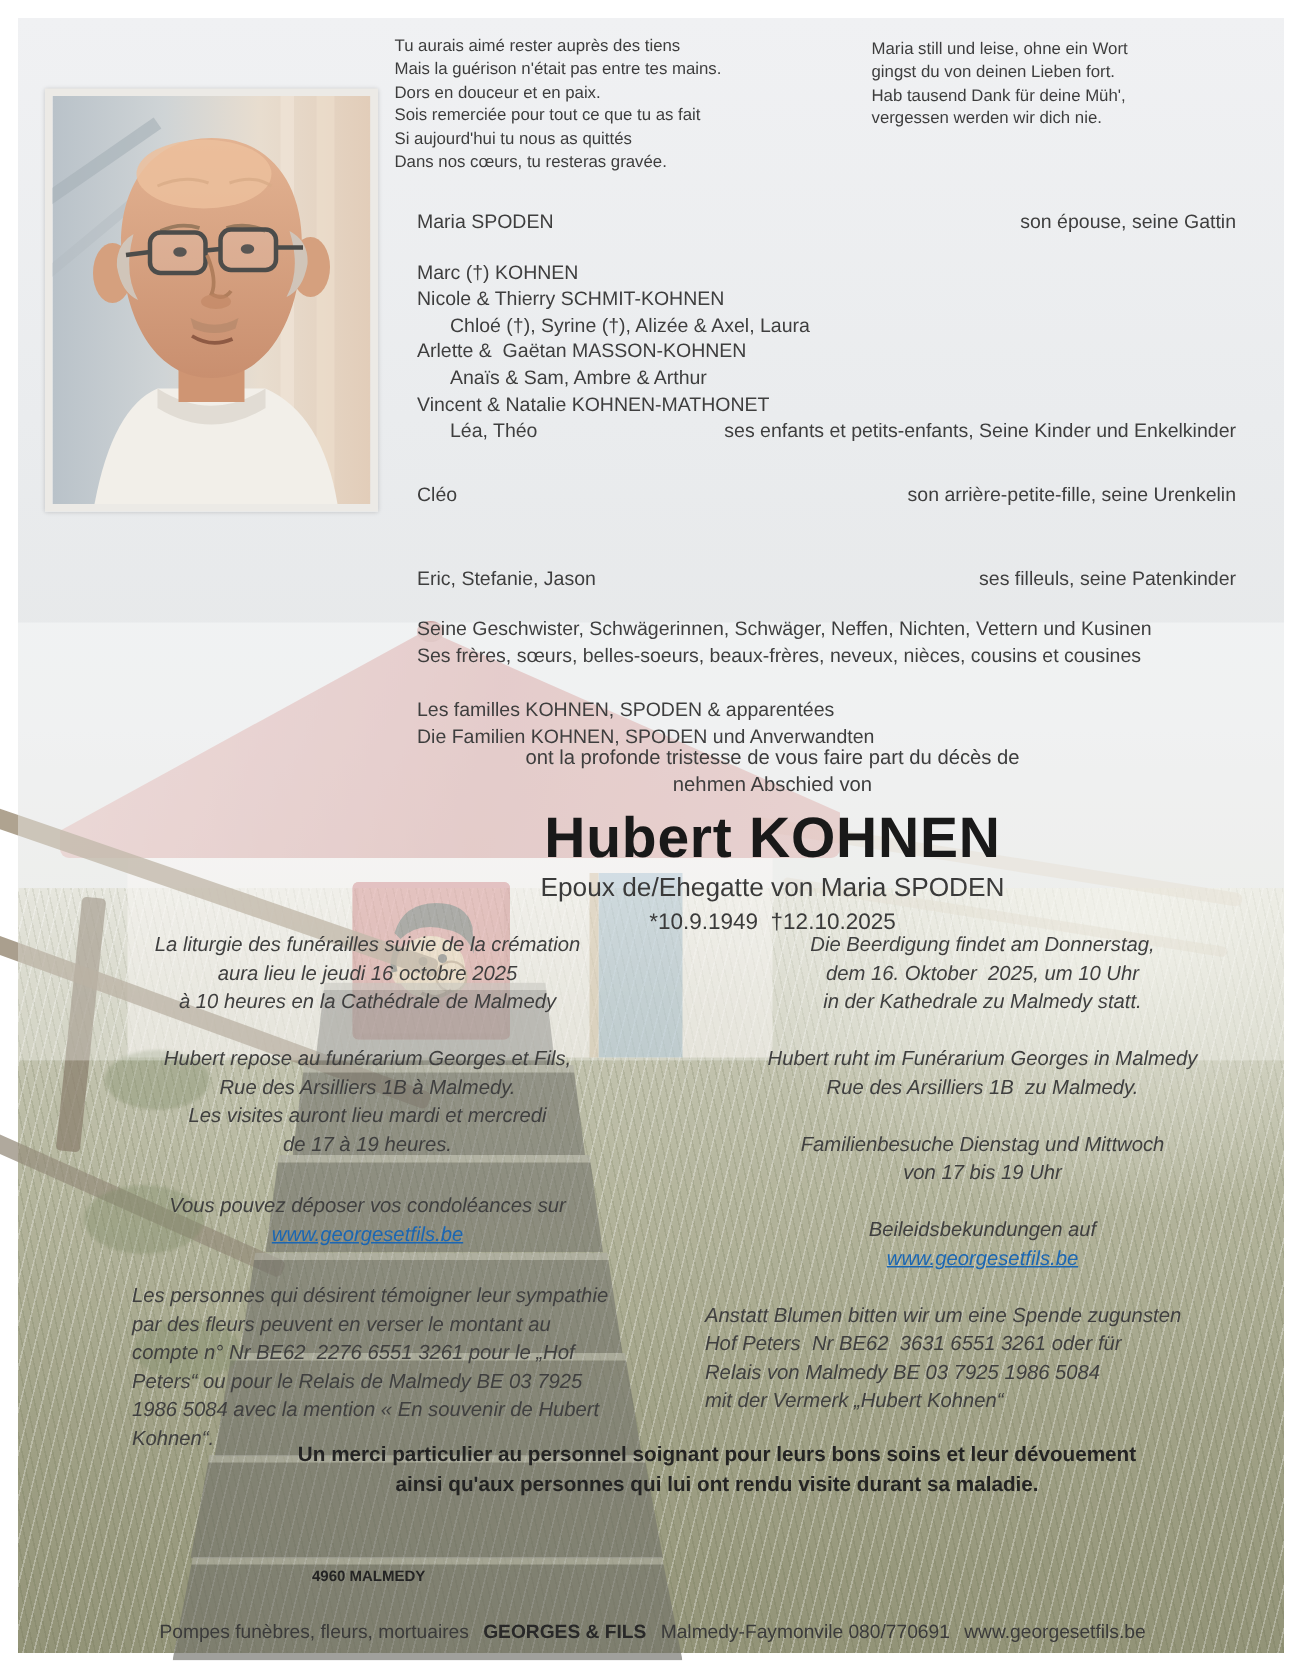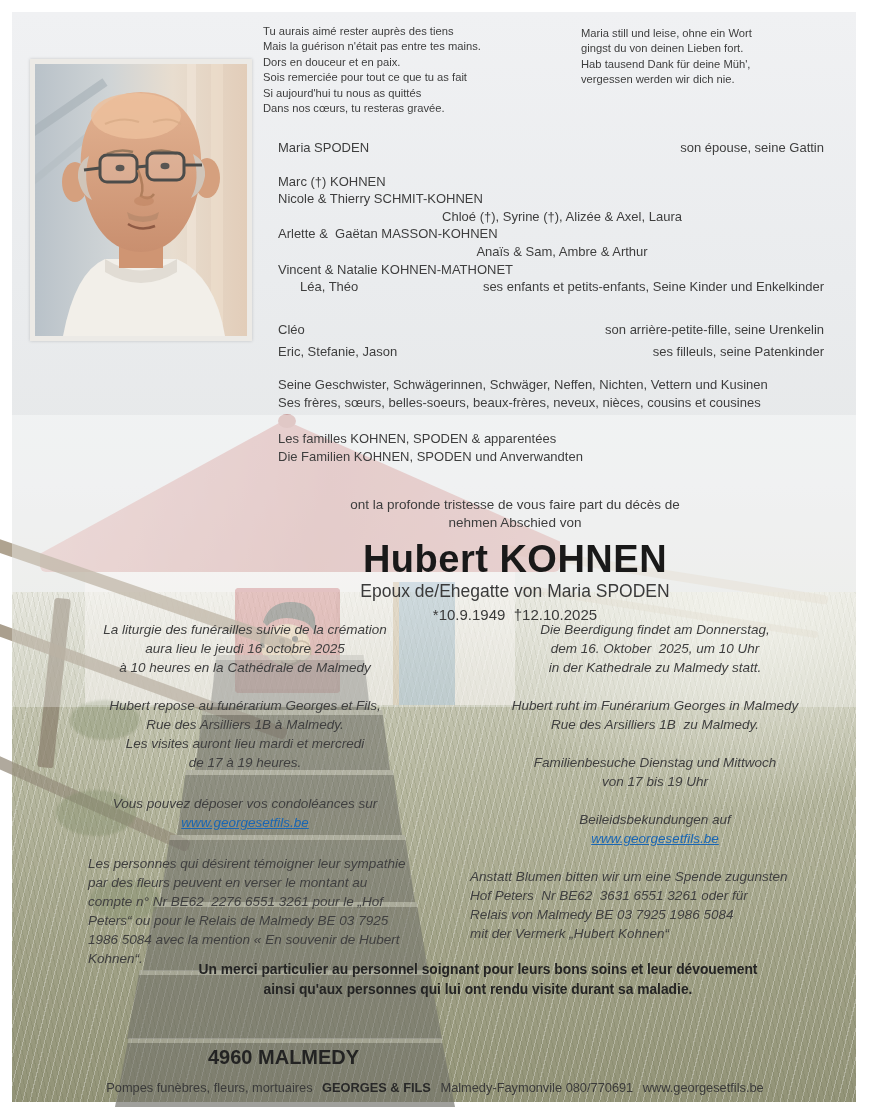--- a/index.html
+++ b/index.html
@@ -67,44 +67,44 @@
 
   
   .txt{z-index:10;position:absolute;}
   .poem{font-size:11.2px;line-height:15.4px;color:#3d3d3d;}
   .poem-fr{left:263px;top:24px;}
   .poem-de{left:581px;top:26px;}
 
   .family{left:278px;top:139px;width:546px;font-size:13px;line-height:17.6px;color:#3e3e3e;}
   .row{display:flex;justify-content:space-between;align-items:baseline;}
   .children{margin-top:16px;}
-  .ind{padding-left:22px;text-align:center;}
+  .ind{padding-left:22px;}
   .row-cleo{margin-top:25px;}
-  .row-eric{margin-top:5px;gap:15px;}
+  .row-eric{margin-top:39px;gap:15px;}
   .sib{margin-top:15px;}
   .fams{margin-top:19px;}
 
   .announce{left:240px;top:496px;width:550px;text-align:center;font-size:13.5px;line-height:17.5px;color:#3d3d3d;}
   .deceased{font-size:38px;font-weight:bold;color:#191919;letter-spacing:.5px;line-height:42px;margin-top:7px;}
   .subtitle{font-size:17.5px;margin-top:3px;color:#3a3a3a;}
   .dates{font-size:15px;margin-top:5px;color:#3a3a3a;}
 
   .col{top:620px;font-size:13.5px;line-height:19px;text-align:center;color:#3f3f3f;font-style:italic;}
   .col-fr{left:30px;width:430px;}
   .col-de{left:452px;width:406px;}
   .para{margin-bottom:19px;}
   .para-gap{margin-bottom:22px;}
   .donate{text-align:left;}
   .col-fr .donate{padding-left:58px;padding-right:6px;}
   .col-de .donate{padding-left:18px;padding-right:6px;}
   .link{color:#1a66b3;text-decoration:underline;display:inline-block;}
 
   .thanks{left:86px;top:960px;width:784px;text-align:center;font-weight:bold;font-size:13.8px;
           line-height:20px;color:#232323;}
-  .city{left:208px;top:1046px;font-weight:bold;font-size:20px;color:#232323;}
+  .city{left:208px;top:1046px;font-weight:bold;font-size:10px;color:#232323;}
   .footer{left:12px;top:1080px;width:846px;text-align:center;font-size:12.8px;color:#3a3a3a;}
   .footer span{margin:0 3px;}
   .brand{font-weight:bold;color:#282828;}
 </style>
 </head>
 <body>
 
 <div class="page">
 
   <div class="bg">

